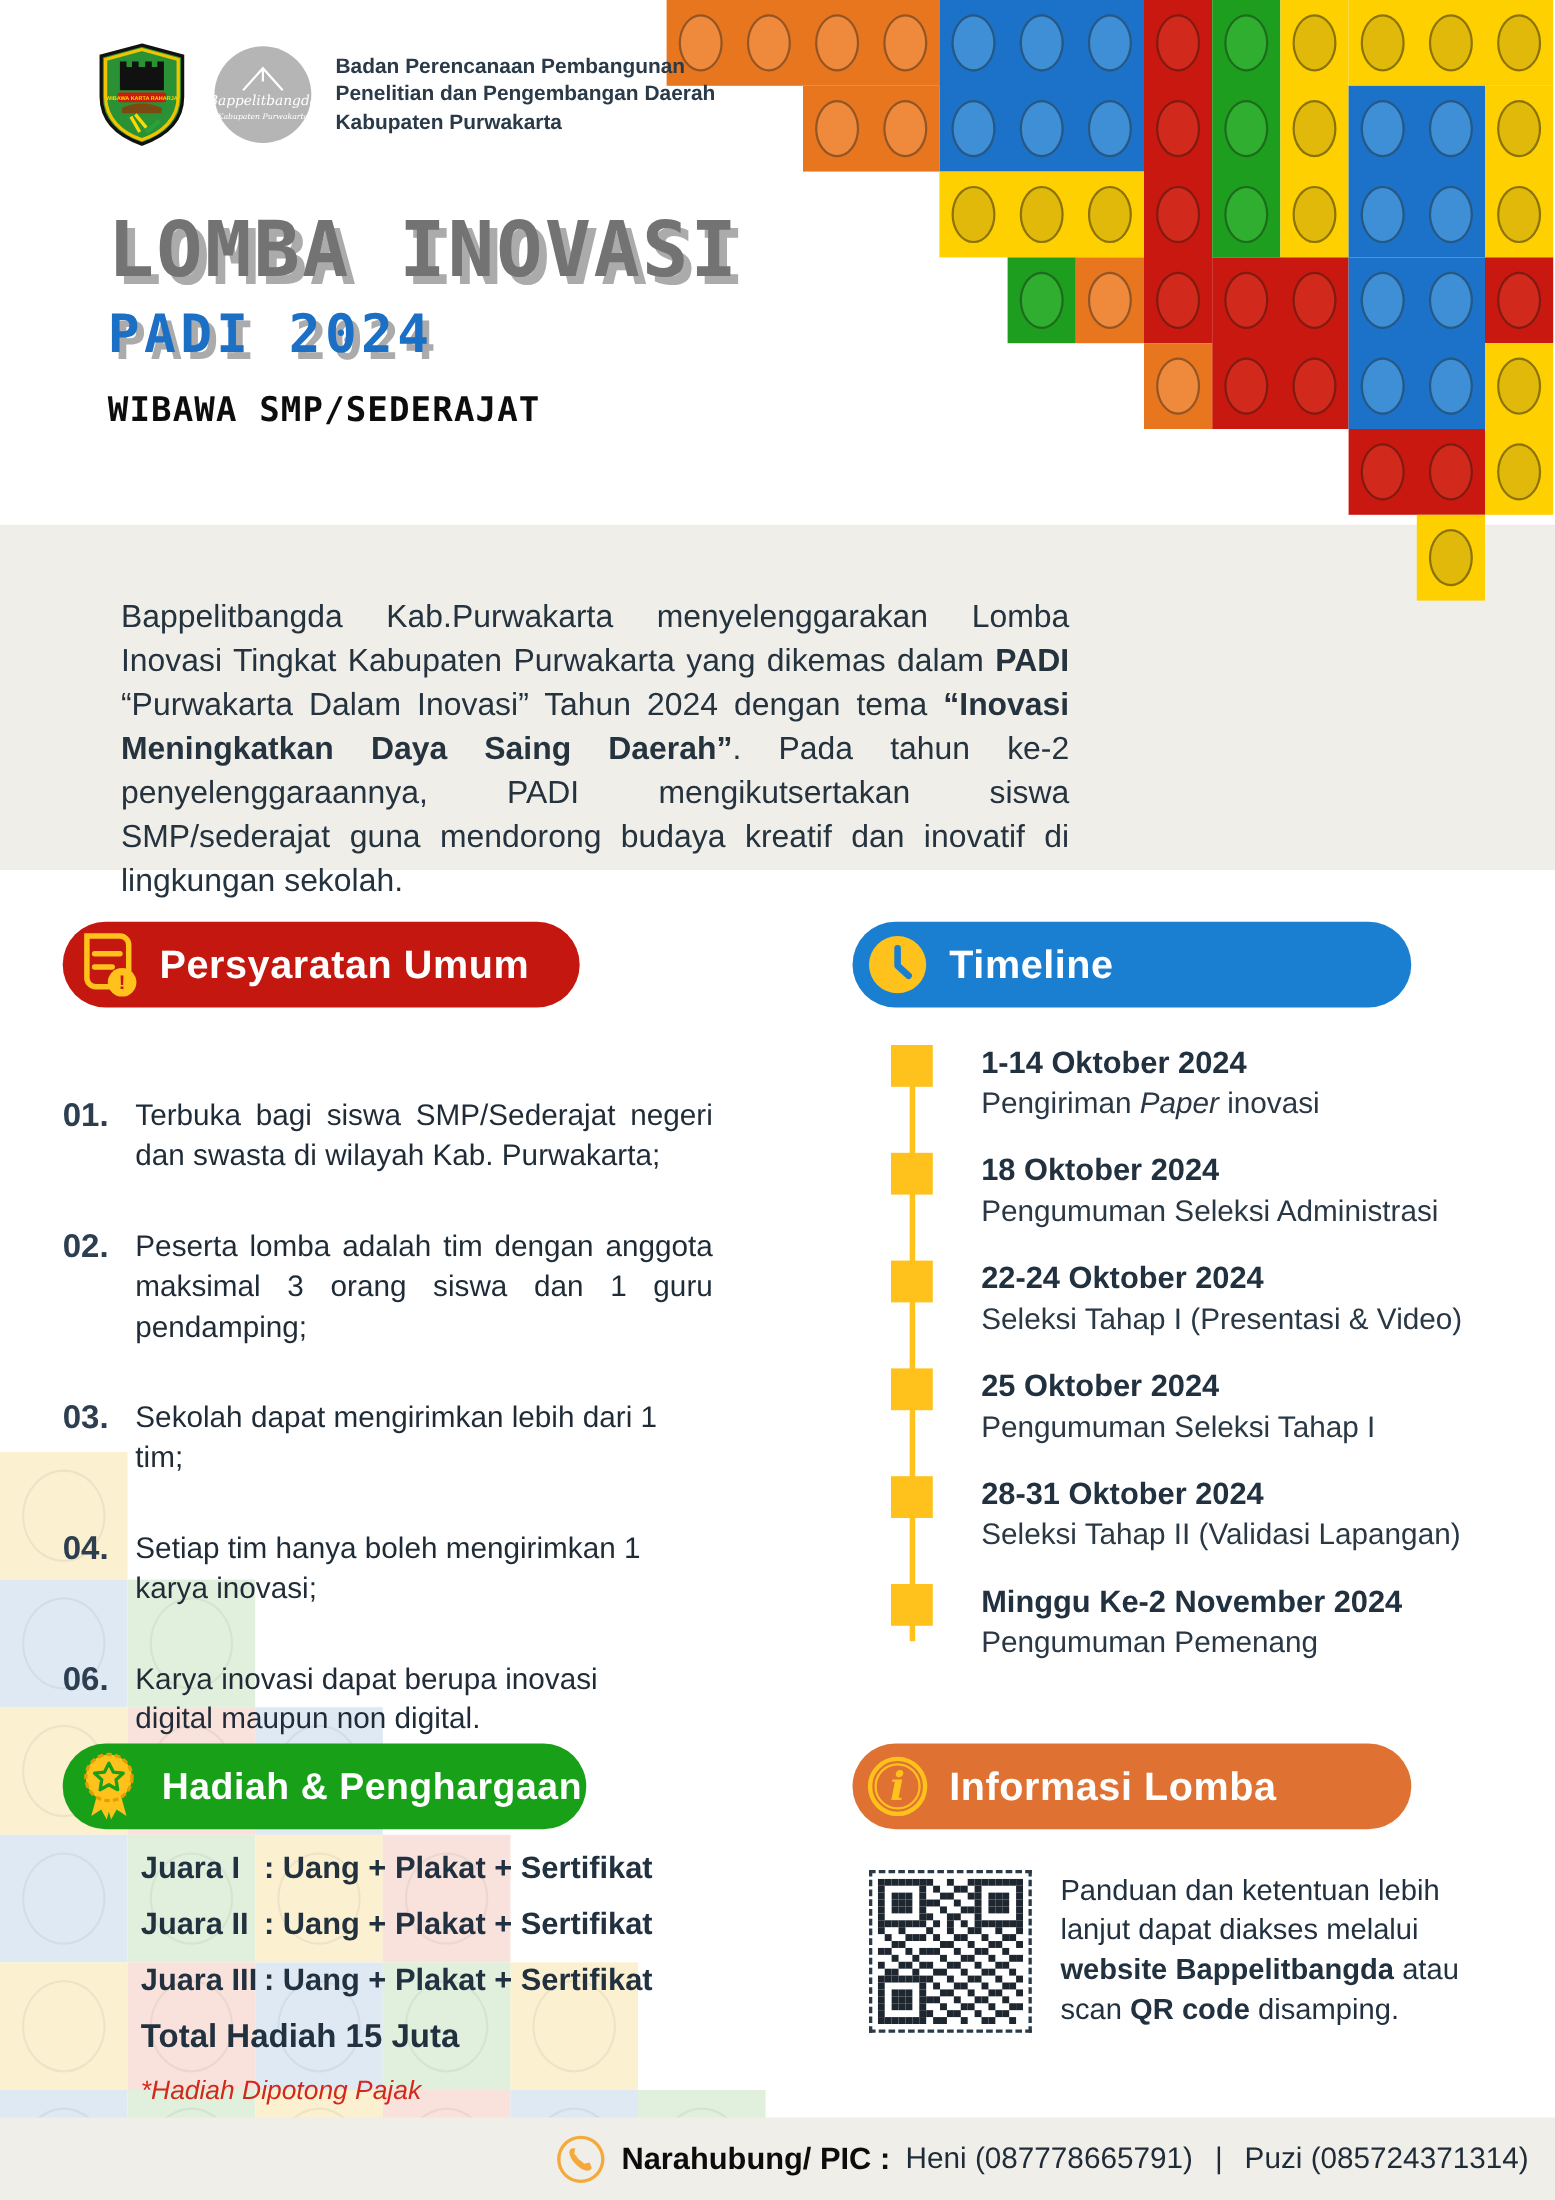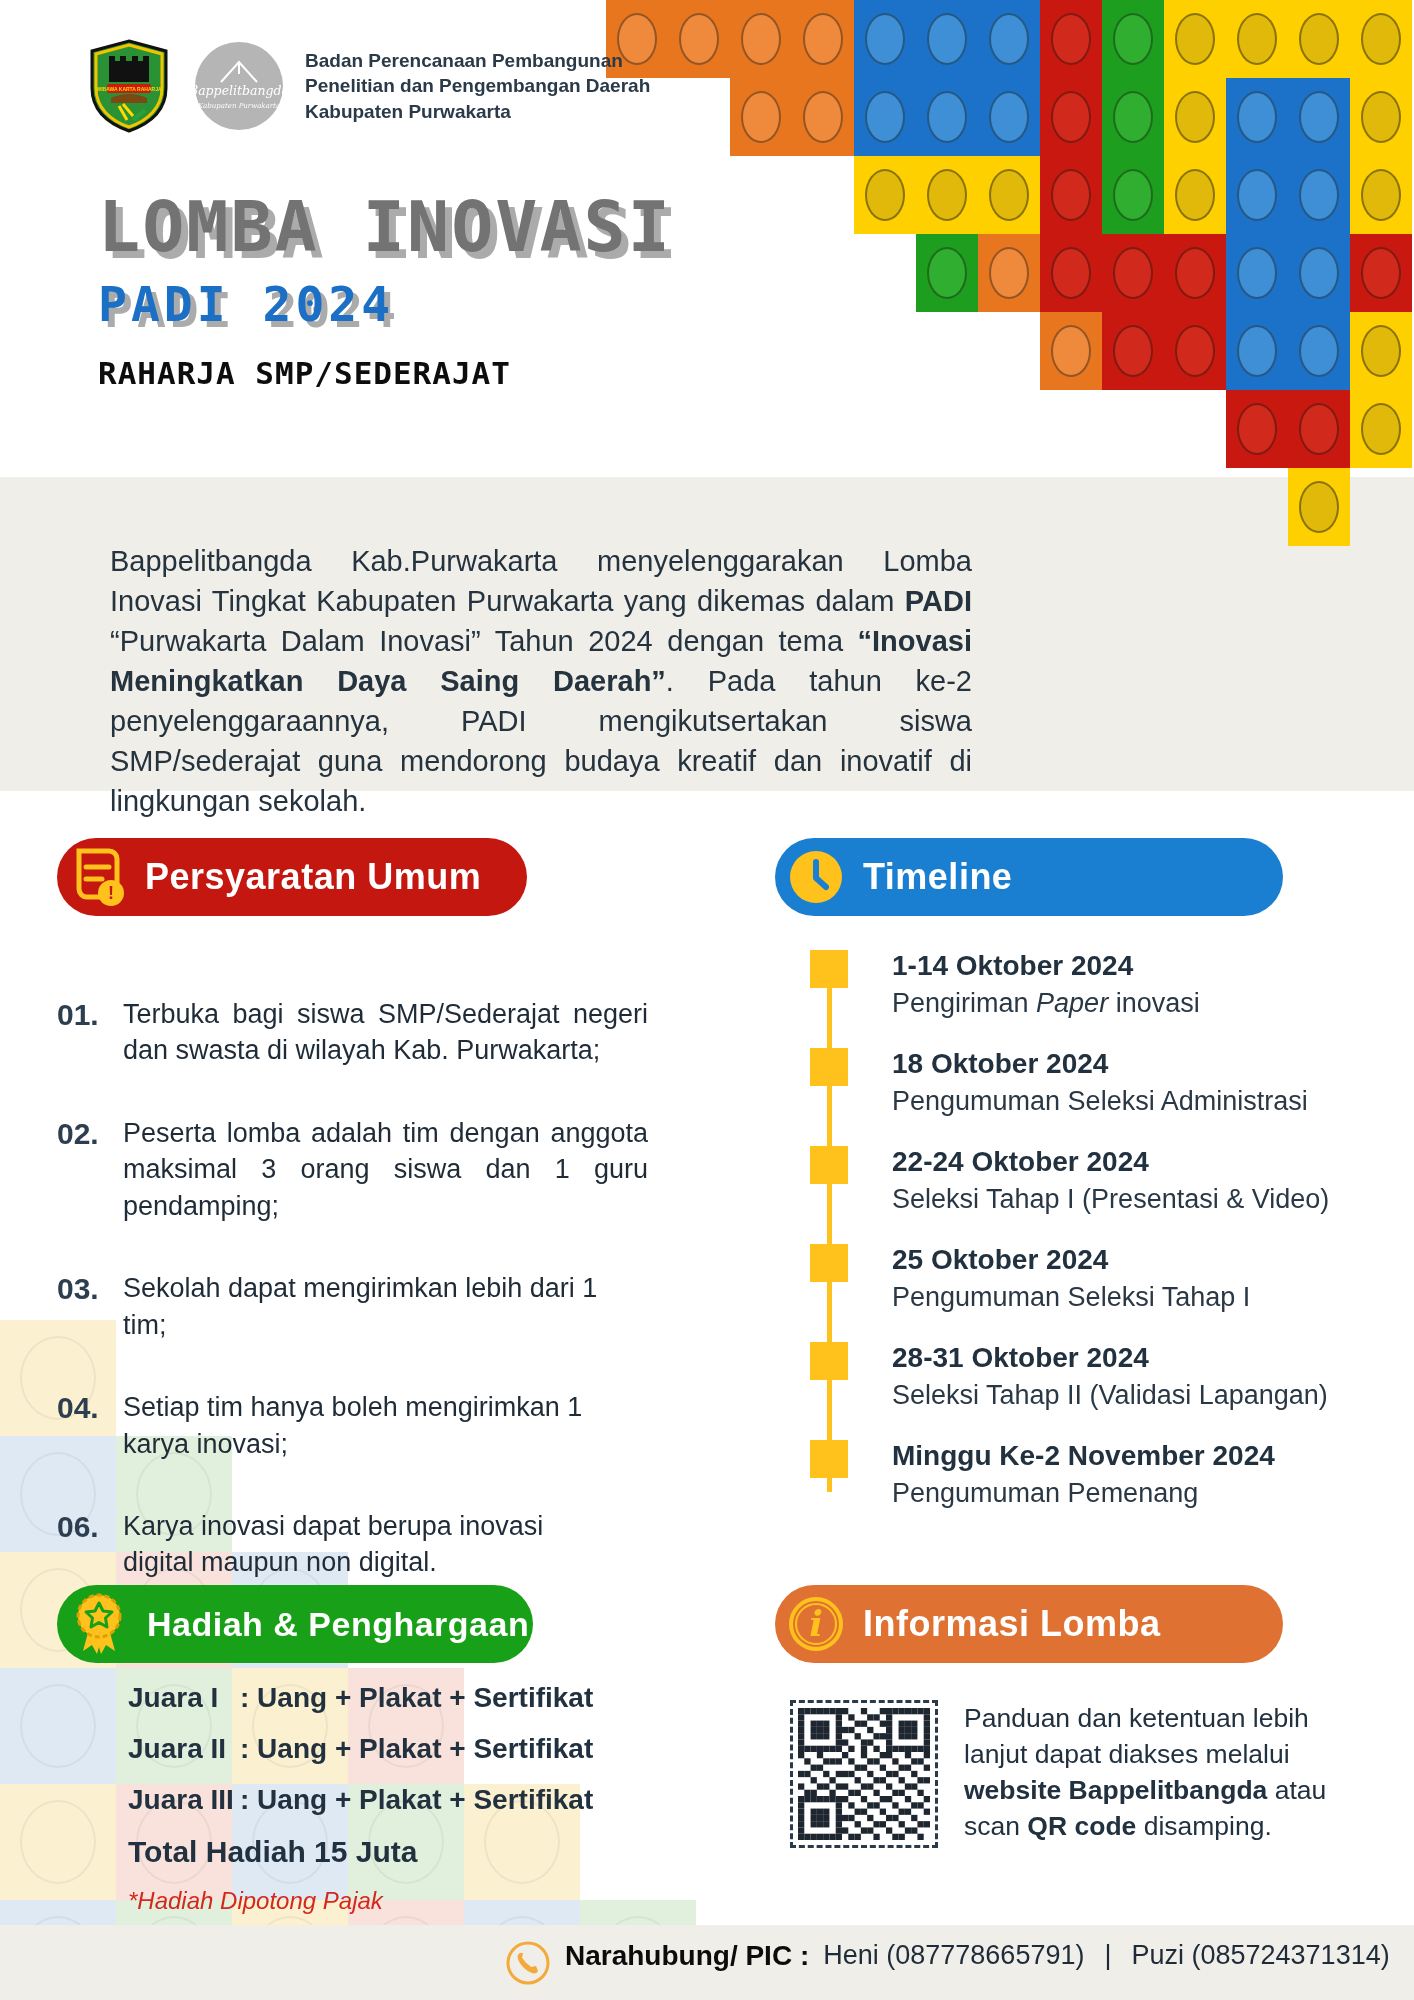--- a/index.html
+++ b/index.html
@@ -62,21 +62,21 @@
   .prize-label{display:inline-block;width:112px;}
   .prize-total{font-size:30px;font-weight:bold;color:#22313F;margin-top:4px;}
   .prize-note{font-size:24px;font-style:italic;color:#D3281C;margin-top:18px;}
 
   
   .info-block{position:absolute;left:790px;top:1700px;width:566px;display:flex;gap:26px;z-index:3;}
   .qr-wrap{flex:none;width:148px;height:148px;border:3px dashed #2A3A48;background:#fff;padding:5px;box-sizing:border-box;}
   .info-text{font-size:26.5px;line-height:1.36;color:#22313F;width:392px;}
 
   
-  .footer-content{display:flex;align-items:flex-start;gap:14px;margin-left:505px;}
+  .footer-content{display:flex;align-items:center;gap:14px;margin-left:505px;}
   .footer-label{font-size:28px;font-weight:bold;color:#0c0c0c;}
   .footer-contact{font-size:27px;color:#1E2B38;}
   .footer-sep{font-size:27px;color:#1E2B38;margin:0 6px;}
 
   svg{display:block;}
 </style>
 </head>
 <body>
 
 <div class="poster">
@@ -259,21 +259,21 @@
     <div class="org-name">
       <div>Badan Perencanaan Pembangunan</div>
       <div>Penelitian dan Pengembangan Daerah</div>
       <div>Kabupaten Purwakarta</div>
     </div>
   </div>
 
   <div class="title-block">
     <div class="title-main">LOMBA INOVASI</div>
     <div class="title-sub">PADI 2024</div>
-    <div class="title-level">RAHARJA SMP/SEDERAJAT</div>
+    <div class="title-level">WIBAWA SMP/SEDERAJAT</div>
   </div>
 
   <p class="intro-text"><span>Bappelitbangda Kab.Purwakarta menyelenggarakan Lomba Inovasi Tingkat Kabupaten Purwakarta yang dikemas dalam </span><span class="bold">PADI</span><span> “Purwakarta Dalam Inovasi” Tahun 2024 dengan tema </span><span class="bold">“Inovasi Meningkatkan Daya Saing Daerah”</span><span>. Pada tahun ke-2 penyelenggaraannya, PADI mengikutsertakan siswa SMP/sederajat guna mendorong budaya kreatif dan inovatif di lingkungan sekolah.</span></p>
 
   <div class="pill pill-req">
     <svg width="58" height="64" viewBox="0 0 58 64">
       <path d="M10 6 h30 a8 8 0 0 1 8 8 v30 a8 8 0 0 1 -8 8 h-22 a8 8 0 0 1 -8 -8 Z" fill="none" stroke="#FFC21C" stroke-width="5"></path>
       <line x1="17" y1="22" x2="40" y2="22" stroke="#FFC21C" stroke-width="5" stroke-linecap="round"></line>
       <line x1="17" y1="34" x2="33" y2="34" stroke="#FFC21C" stroke-width="5" stroke-linecap="round"></line>
       <circle cx="42" cy="48" r="13" fill="#FFC21C"></circle>

